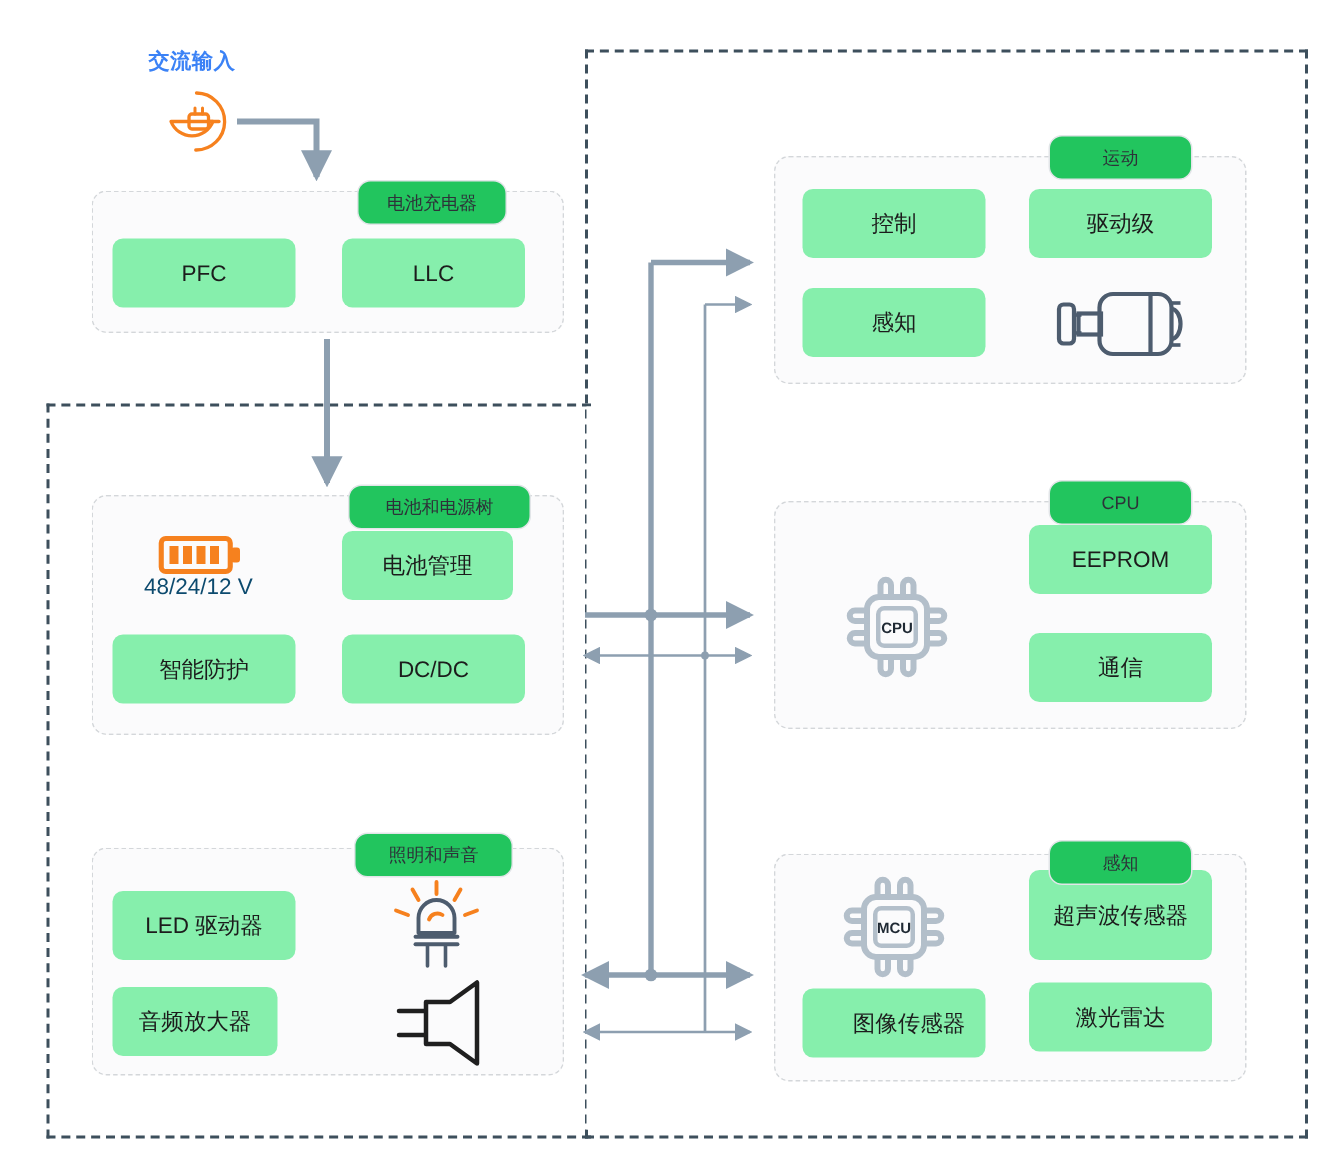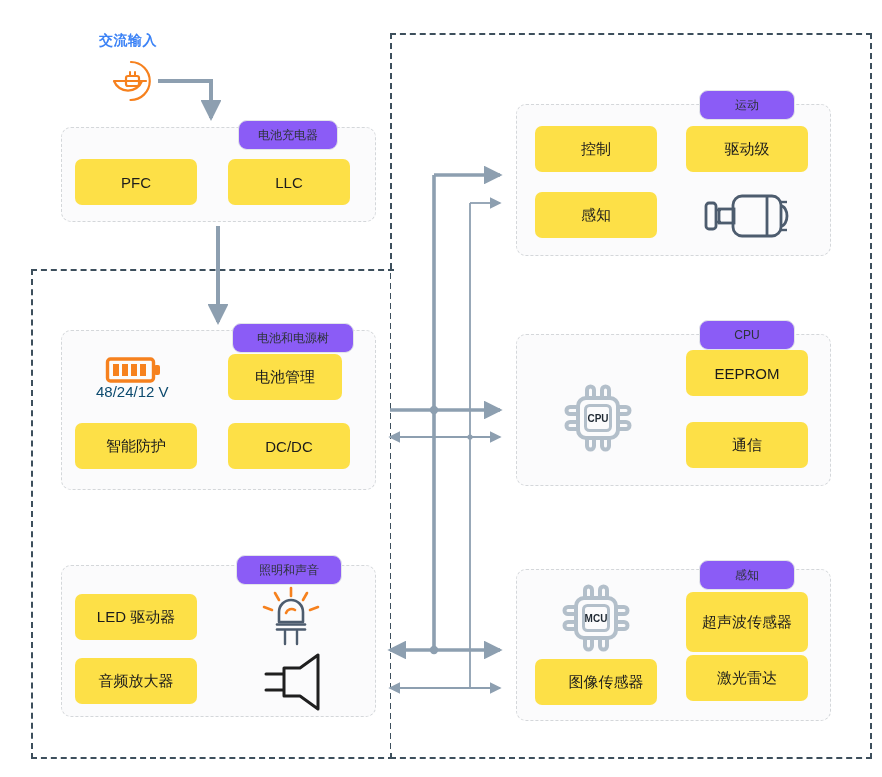--- a/index.html
+++ b/index.html
@@ -15,34 +15,34 @@
     border:1px dashed #d4d7da;
     border-radius:10px;
     background:#fbfbfc;
     box-sizing:border-box;
   }
   .group-label{
     position:absolute;
     height:30px;
     min-width:96px;
     padding:0 16px;
-    background:#8b5cf6;
+    background:#22c55e;
     border:1px solid #e2e5e8;
     border-radius:9px;
     display:flex;align-items:center;justify-content:center;
     font-size:12px;color:#2d3339;font-weight:400;
     white-space:nowrap;
     box-sizing:border-box;
     z-index:6;
   }
 
   
   .blk{
     position:absolute;
-    background:#fde047;
+    background:#86efac;
     border-radius:7px;
     display:flex;align-items:center;justify-content:center;
     color:#1c1c1c;
     font-size:15px;
     box-sizing:border-box;
     z-index:4;
   }
 
   
   .txt{position:absolute;color:#3b82f6;white-space:nowrap;}
@@ -100,21 +100,21 @@
   <div class="txt volt" style="left:96px;top:383px;">48/24/12 V</div>
 
   <div class="blk" style="left:228px;top:354px;width:114px;height:46px;">电池管理</div>
   <div class="blk" style="left:75px;top:423px;width:122px;height:46px;">智能防护</div>
   <div class="blk" style="left:228px;top:423px;width:122px;height:46px;">DC/DC</div>
 
   <div class="group" style="left:61px;top:565px;width:315px;height:152px;"></div>
   <div class="group-label" style="left:236px;top:555px;width:106px;">照明和声音</div>
 
   <div class="blk" style="left:75px;top:594px;width:122px;height:46px;">LED 驱动器</div>
-  <div class="blk" style="left:75px;top:658px;width:122px;height:46px;">音频放大器</div>
+  <div class="blk" style="left:75px;top:658px;width:110px;height:46px;">音频放大器</div>
 
   <div class="ico" style="left:258px;top:586px;">
     <svg width="66" height="62" viewBox="0 0 66 62">
       <path d="M21 26 a12 12 0 0 1 24 0 v10 h-24 z" fill="none" stroke="#4D5C6E" stroke-width="2.6" stroke-linejoin="round"></path>
       <line x1="19" y1="38.5" x2="47" y2="38.5" stroke="#4D5C6E" stroke-width="2.6" stroke-linecap="round"></line>
       <line x1="19" y1="43.5" x2="47" y2="43.5" stroke="#4D5C6E" stroke-width="2.6" stroke-linecap="round"></line>
       <line x1="27" y1="45" x2="27" y2="58" stroke="#4D5C6E" stroke-width="2.4" stroke-linecap="round"></line>
       <line x1="39" y1="45" x2="39" y2="58" stroke="#4D5C6E" stroke-width="2.4" stroke-linecap="round"></line>
       <path d="M28 27 a6 6 0 0 1 9 -3" fill="none" stroke="#F6811E" stroke-width="2.6" stroke-linecap="round"></path>
       <line x1="33" y1="2" x2="33" y2="10" stroke="#F6811E" stroke-width="2.6" stroke-linecap="round"></line>
@@ -174,21 +174,21 @@
         <path d="M58 27 h8 a3.5 3.5 0 0 1 0 7 h-8"></path>
         <path d="M58 42 h8 a3.5 3.5 0 0 1 0 7 h-8"></path>
       </g>
       <text x="38" y="42" text-anchor="middle" font-family="Liberation Sans, sans-serif" font-size="10" font-weight="bold" fill="#1f2933">CPU</text>
     </svg>
   </div>
 
   <div class="group" style="left:516px;top:569px;width:315px;height:152px;"></div>
   <div class="group-label" style="left:699px;top:560px;width:96px;">感知</div>
 
-  <div class="blk" style="left:686px;top:592px;width:122px;height:60px;">超声波传感器</div>
+  <div class="blk" style="left:686px;top:580px;width:122px;height:60px;">超声波传感器</div>
   <div class="blk" style="left:535px;top:659px;width:122px;height:46px;padding-left:20px;">图像传感器</div>
   <div class="blk" style="left:686px;top:655px;width:122px;height:46px;">激光雷达</div>
 
   <div class="ico" style="left:558px;top:580px;">
     <svg width="76" height="76" viewBox="0 0 76 76">
       <g fill="none" stroke="#B3BFCA" stroke-width="4" stroke-linecap="round" stroke-linejoin="round">
         <rect x="18" y="18" width="40" height="40" rx="8"></rect>
         <rect x="25.5" y="25.5" width="25" height="25" rx="4" stroke-width="3"></rect>
         <path d="M27 18 v-8 a3.5 3.5 0 0 1 7 0 v8"></path>
         <path d="M42 18 v-8 a3.5 3.5 0 0 1 7 0 v8"></path>

